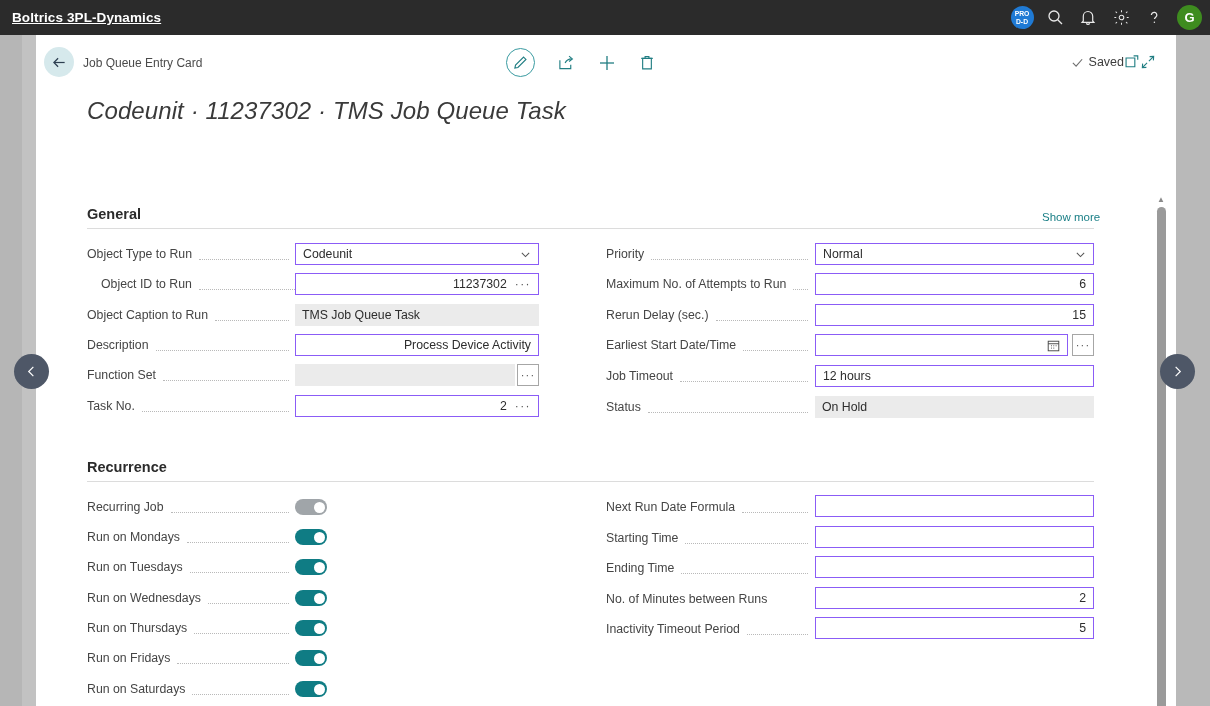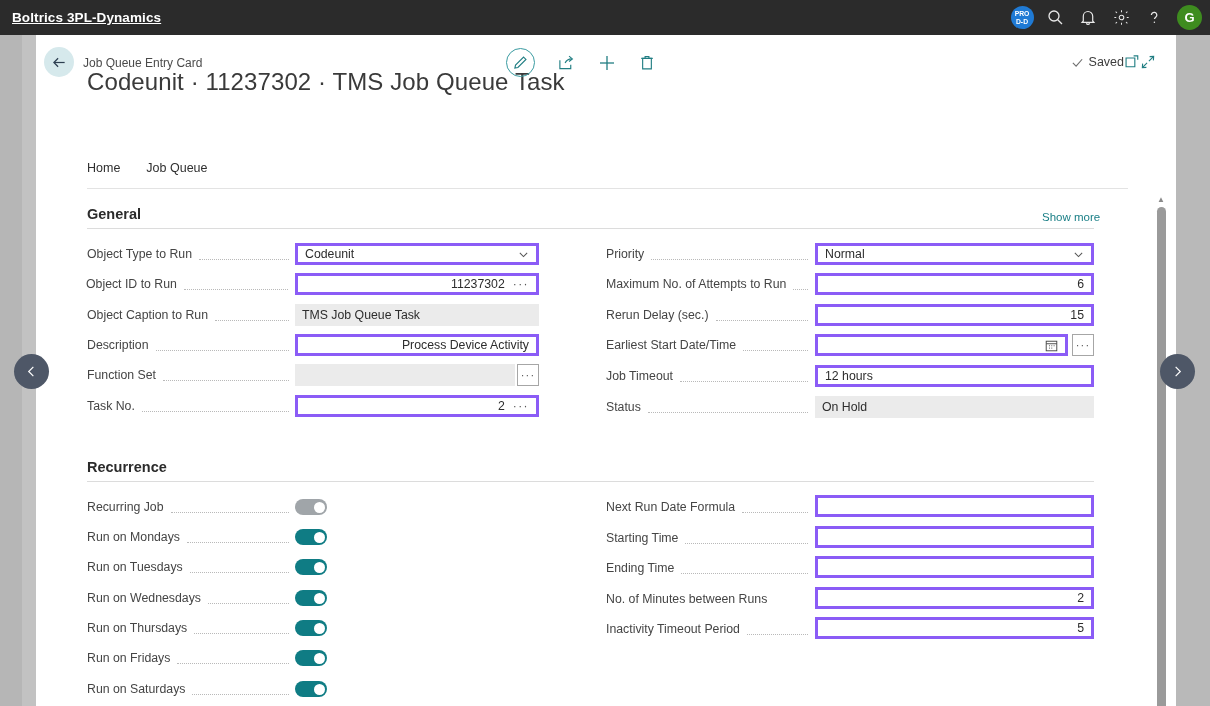--- a/index.html
+++ b/index.html
@@ -59,23 +59,23 @@
     position: absolute; left: 8px; top: 12px;
     width: 30px; height: 30px; border-radius: 50%;
     background: #d6e9ec; display: flex; align-items: center;
     justify-content: center; cursor: pointer;
   }
   .breadcrumb {
     position: absolute; left: 47px; top: 21px;
     font-size: 12px; color: #4a4a4a;
   }
   .page-title {
-    position: absolute; left: 51px; top: 33px;
+    position: absolute; left: 51px; top: 62px;
     font-size: 24px; font-weight: 300; color: #3a3a3a;
-    white-space: nowrap; letter-spacing: .1px;
+    white-space: nowrap; letter-spacing: .1px; font-style: italic;
   }
   .tools {
     position: absolute; left: 470px; top: 13px;
     display: flex; align-items: center; gap: 23px; color: #217e83;
   }
   .tool { cursor: pointer; display:flex; align-items:center; justify-content:center; }
   .tool-circle {
     width: 29px; height: 29px; border-radius: 50%;
     border: 1.2px solid #3a9ba1; display: flex;
     align-items: center; justify-content: center;
@@ -112,21 +112,21 @@
   .row { position: absolute; height: 22px; display: flex; align-items: center; }
   .lbl {
     font-size: 12.3px; color: #454545; white-space: nowrap;
     flex: 0 0 auto; padding-right: 4px;
   }
   .dots {
     flex: 1 1 auto; height: 1px; margin: 0 3px;
     border-bottom: 1.4px dotted #b9b9b9; position: relative; top: 5px;
   }
   .fld {
-    position: absolute; height: 22px; border: 3px solid #8b5cf6;
+    position: absolute; height: 22px; border: 1px solid #8b5cf6;
     background: #fff; font-size: 12.3px; color: #2d2d2d;
     display: flex; align-items: center; padding: 0 7px;
   }
   .fld.readonly { border: none; background: #ebebeb; }
   .fld.num { justify-content: flex-end; }
   .fld .val { white-space: nowrap; }
   .chev { margin-left: auto; color: #555; display: flex; }
   .ellipsis-in {
     margin-left: 8px; color: #555; font-size: 12px;
     letter-spacing: 1.4px; line-height: 10px;
@@ -279,45 +279,41 @@
         <svg width="16" height="16" viewBox="0 0 17 17" fill="none" stroke="currentColor" stroke-width="1.2">
           <line x1="2.5" y1="14.5" x2="7.5" y2="9.5"></line>
           <polyline points="2.8,10.2 2.5,14.5 6.8,14.2"></polyline>
           <line x1="14.5" y1="2.5" x2="9.5" y2="7.5"></line>
           <polyline points="14.2,6.8 14.5,2.5 10.2,2.8"></polyline>
         </svg>
       </div>
     </div>
   </div>
 
-  <div class="tabs">
-    <div class="tab">Home</div>
-    <div class="tab">Job Queue</div>
-  </div>
 
   <div class="form-area">
 
     <div class="section-title" style="left:51px; top:16px;">General</div>
     <div class="show-more" style="left:1006px; top:21px;">Show more</div>
     <div class="section-rule" style="left:51px; top:38px; width:1007px;"></div>
 
     <div class="row" style="left:51px; top:53px; width:205px;">
       <span class="lbl">Object Type to Run</span>
       <span class="dots"></span>
     </div>
     <div class="fld" style="left:259px; top:53px; width:244px;">
       <span class="val">Codeunit</span>
       <span class="chev">
         <svg width="11" height="11" viewBox="0 0 12 12" fill="none" stroke="#555" stroke-width="1.1">
             <polyline points="2,4.3 6,8.3 10,4.3"></polyline>
           </svg>
       </span>
     </div>
 
-    <div class="row" style="left:50px; top:83px; width:205px;">
+    <div class="row" style="left:65px; top:83px; width:205px;">
       <span class="lbl">Object ID to Run</span>
       <span class="dots"></span>
     </div>
     <div class="fld num" style="left:259px; top:83px; width:244px;">
       <span class="val">11237302</span>
       <span class="ellipsis-in">···</span>
     </div>
 
     <div class="row" style="left:51px; top:114px; width:205px;">
       <span class="lbl">Object Caption to Run</span>

